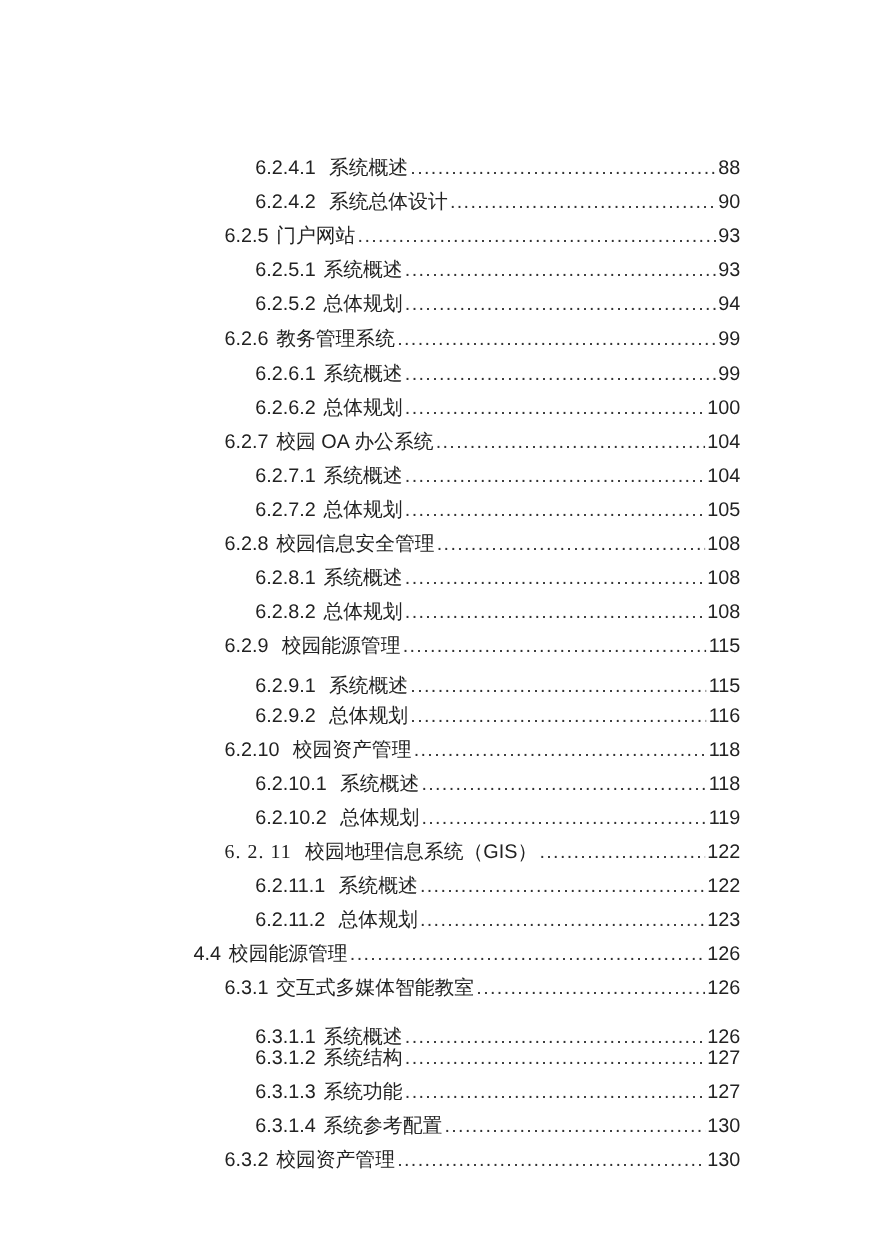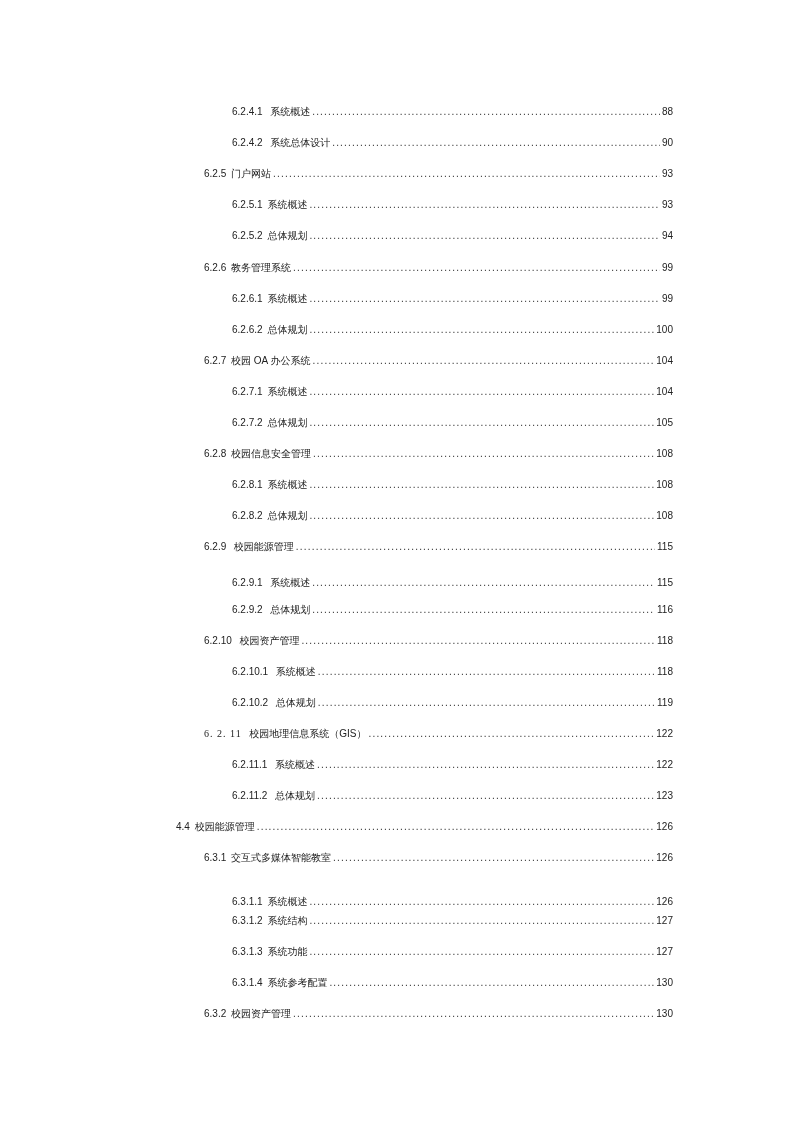--- a/index.html
+++ b/index.html
@@ -1,20 +1,20 @@
 <!DOCTYPE html>
 <html><head>
 <meta charset="utf-8">
 <style>
   html, body { margin: 0; padding: 0; background: #ffffff; }
   body { width: 793px; height: 1122px; position: relative; overflow: hidden;
          font-family: "Liberation Sans", "DejaVu Sans", sans-serif; color: #222; }
   .toc { position: absolute; top: 101px; left: 0; width: 793px; }
   .toc-row { position: absolute; height: 22px; display: flex; align-items: baseline;
-             font-size: 10px; line-height: 22px; white-space: nowrap; }
+             font-size: 18px; line-height: 22px; white-space: nowrap; margin-top: 40px; }
   .toc-row.l1 { left: 176px; width: 497px; }
   .toc-row.l2 { left: 204px; width: 469px; }
   .toc-row.l3 { left: 232px; width: 441px; }
   .toc-label { flex: 0 0 auto; padding-right: 2px; }
   .toc-leader { flex: 1 1 auto; overflow: hidden; color: #333; letter-spacing: 1.2px; }
   .toc-leader::before { content: "................................................................................................................................................................................................"; }
   .toc-page { flex: 0 0 auto; padding-left: 2px; text-align: center; }
   .serif-num { font-family: "Liberation Serif", "DejaVu Serif", serif; letter-spacing: 1px; }
 </style>
 </head>

